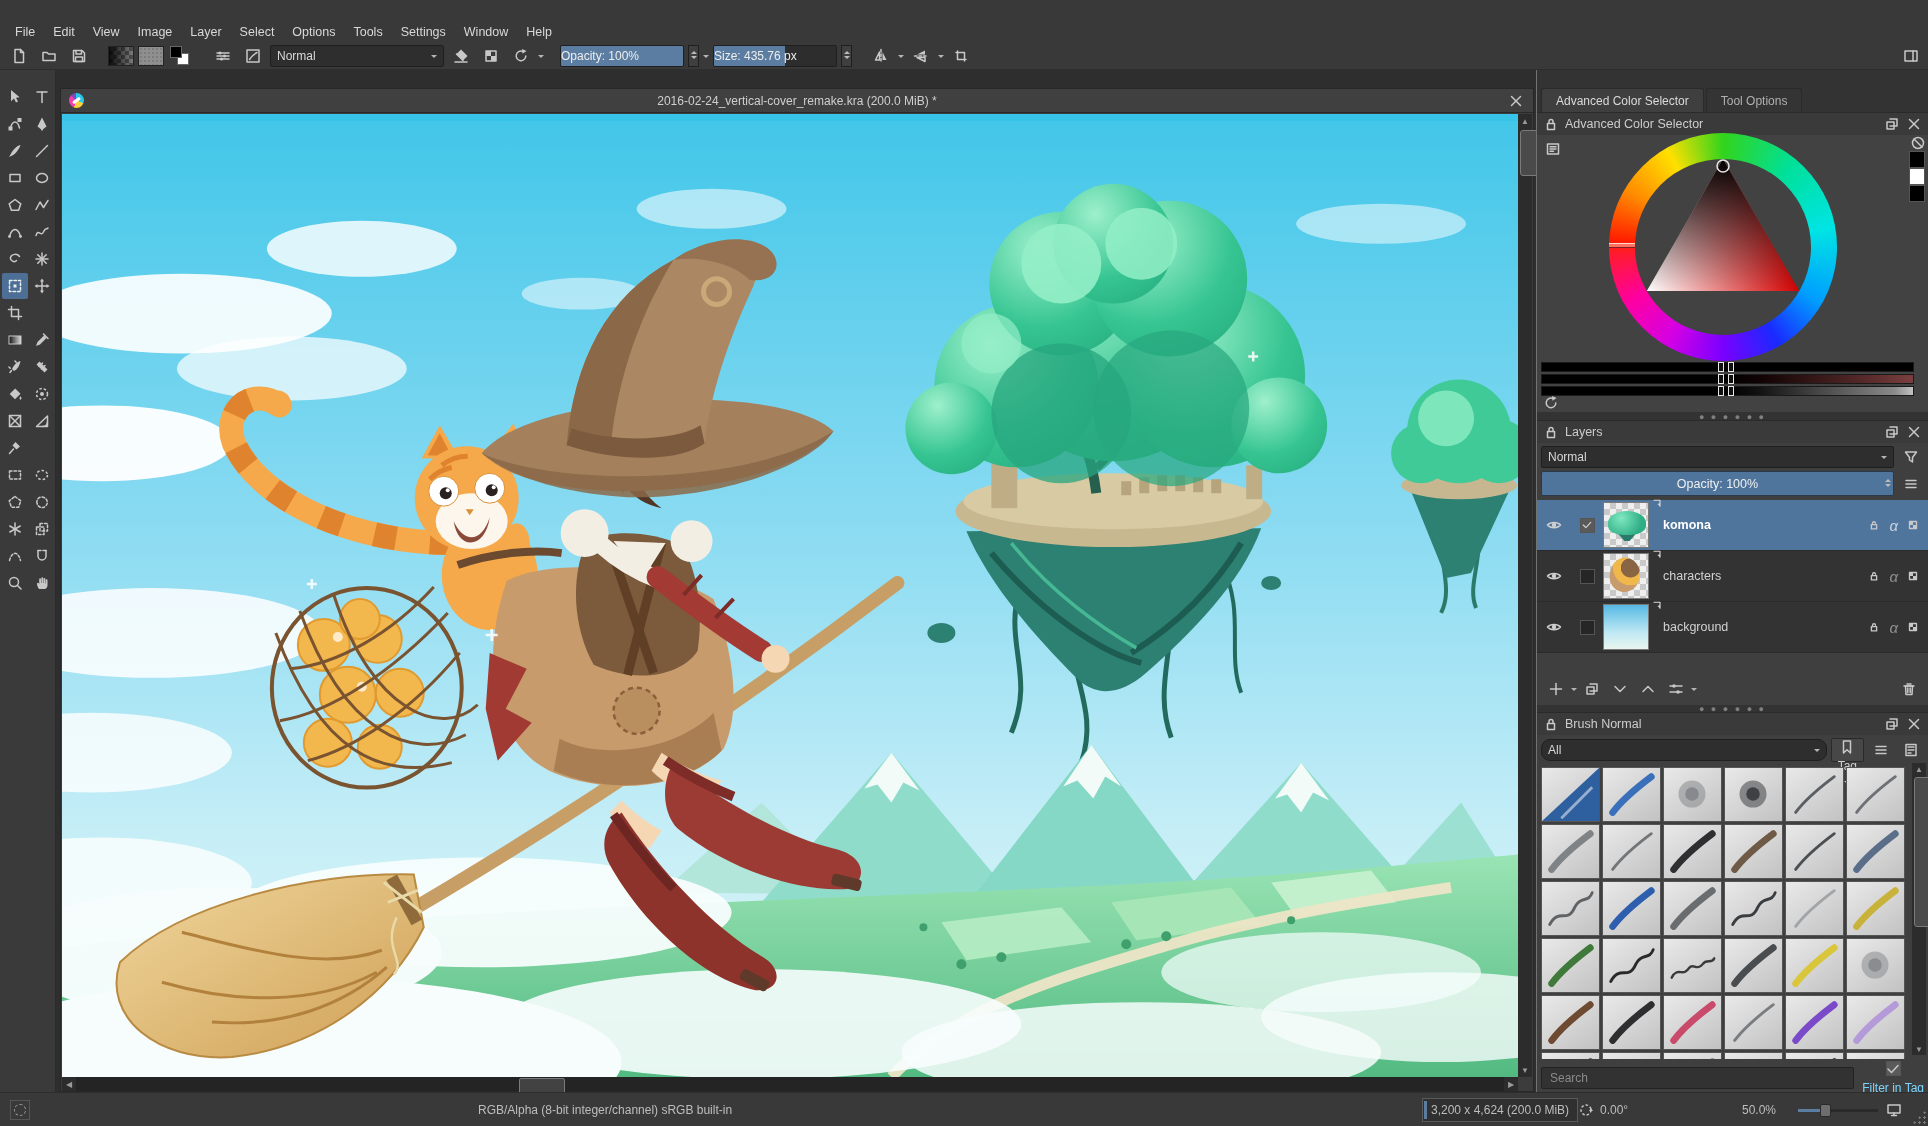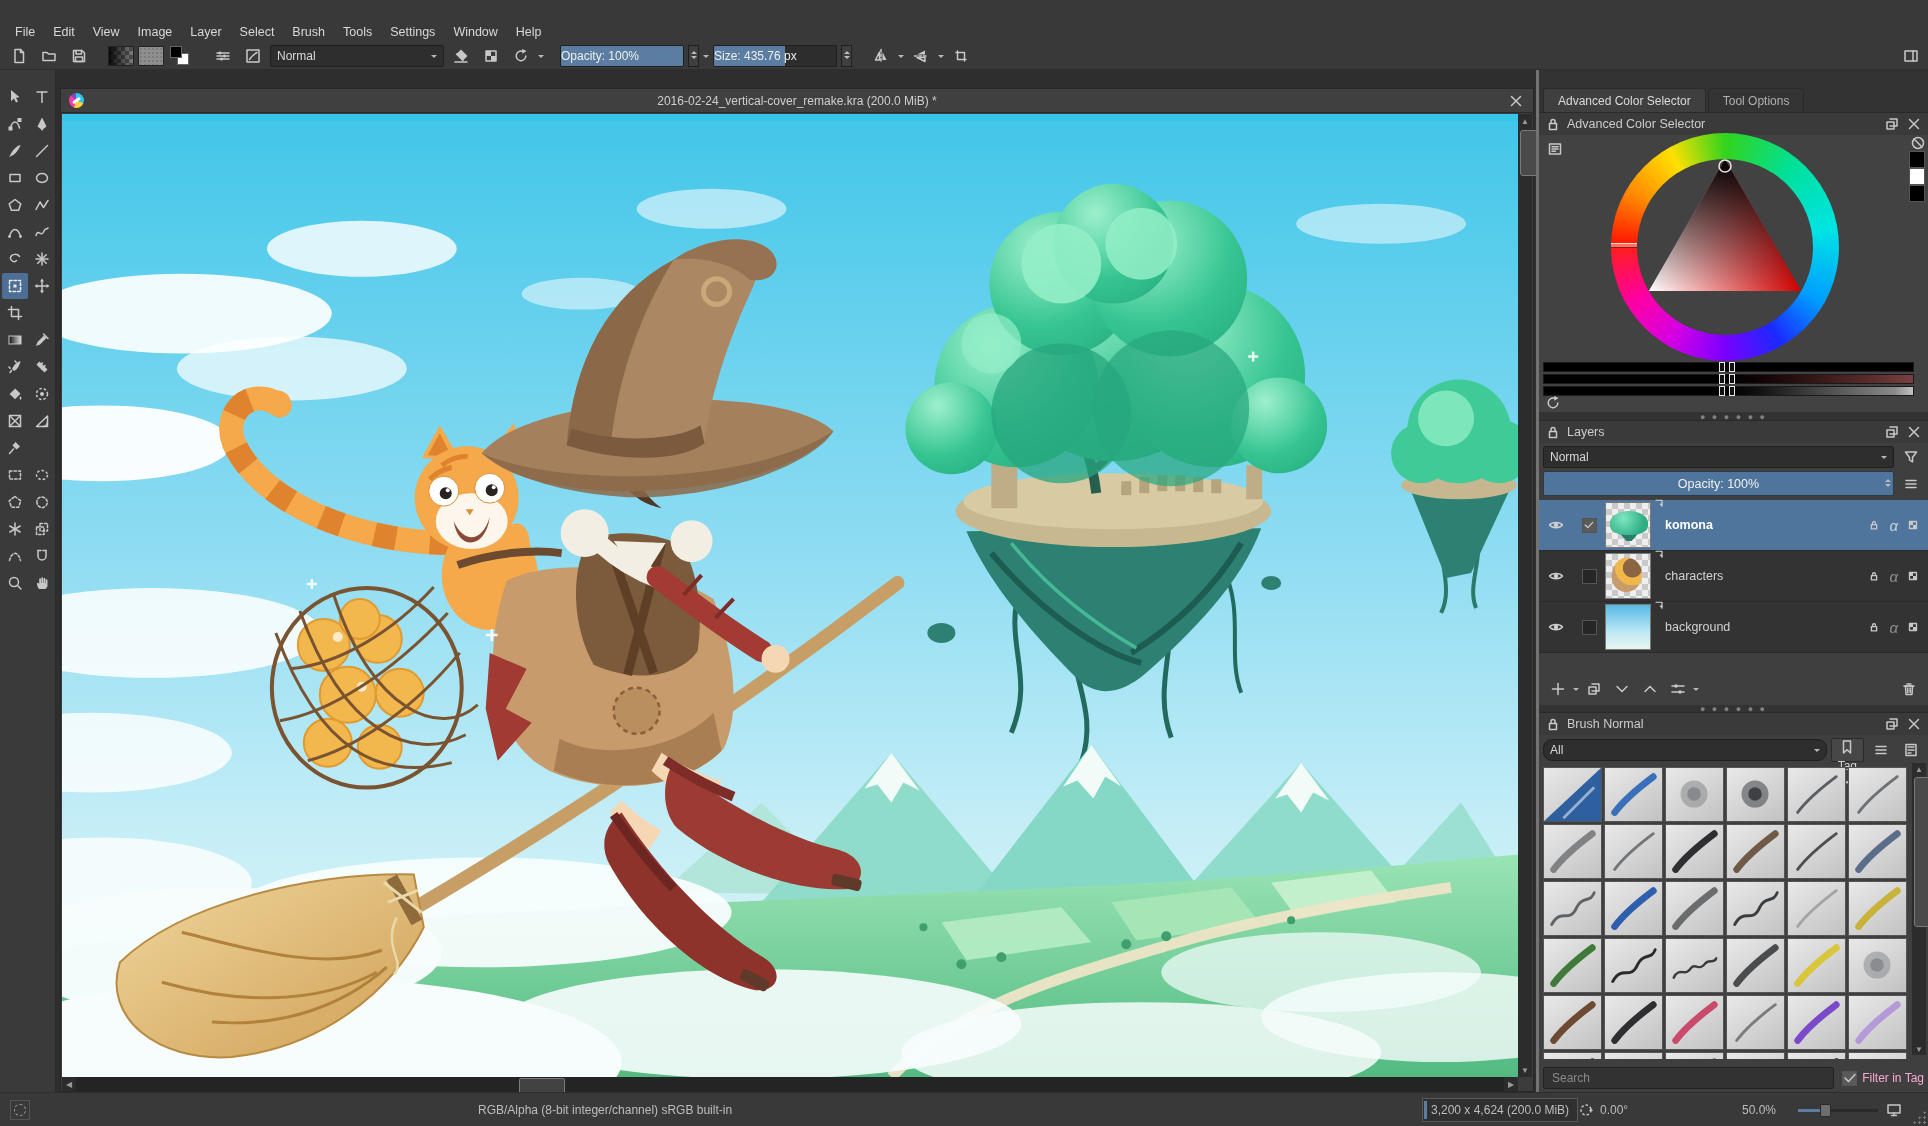--- a/index.html
+++ b/index.html
@@ -71,21 +71,21 @@
   .canvas-area svg { width:100%; height:100%; display:block; }
   .vscroll { position:absolute; top:25px; right:1px; bottom:14px; width:14px; background:#2c2c2c; }
   .vscroll .thumb { position:absolute; left:2px; right:2px; top:16px; bottom:16px; background:#4a4a4a; border-radius:3px; }
   .vscroll .arr { position:absolute; left:0; width:14px; height:14px; display:flex; align-items:center; justify-content:center; color:#9a9a9a; font-size:8px; }
   .hscroll { position:absolute; left:1px; right:15px; bottom:0; height:14px; background:#2c2c2c; display:flex; align-items:center; }
   .hscroll .arr { width:14px; height:14px; display:flex; align-items:center; justify-content:center; color:#9a9a9a; font-size:8px; }
   .hscroll .track { position:relative; flex:1; height:14px; background:#242424; }
   .hscroll .thumb { position:absolute; left:31%; right:1px; top:1px; bottom:1px; background:#424242; border-radius:2px; }
 
   
-  .dock { position:absolute; right:0; top:0; bottom:0; width:392px; background:#333; border-left:3px solid #737373; }
+  .dock { position:absolute; right:0; top:0; bottom:0; width:392px; background:#333; border-left:1px solid #737373; }
   .dock-tabs { position:absolute; top:18px; left:4px; height:24px; display:flex; gap:2px; }
   .dtab { padding:0 14px; font-size:12px; display:flex; align-items:center; border:1px solid #2a2a2a; border-bottom:none;
           background:#343434; color:#b0b0b0; border-radius:3px 3px 0 0; }
   .dtab.active { background:#3f3f3f; color:#dadada; }
   .docker { position:absolute; left:0; right:0; background:#3f3f3f; border-top:1px solid #2a2a2a; }
   .docker-title { height:22px; display:flex; align-items:center; gap:6px; padding:0 6px; color:#cccccc; font-size:12.5px; background:#3a3a3a; }
   .docker-title .grow { flex:1; }
   .dicon { display:flex; align-items:center; justify-content:center; color:#c8c8c8; }
 
   
@@ -149,21 +149,21 @@
   .brush-grid { position:relative; height:292px; margin:2px 20px 0 4px; overflow:hidden;
                 display:grid; grid-template-columns:repeat(6,59px); grid-auto-rows:55px; gap:2px; }
   .tile { position:relative; background:linear-gradient(145deg,#e9e9e9,#c2c2c2); border:1px solid #555; }
   .tile svg { position:absolute; inset:0; }
   .bscroll { position:absolute; right:2px; top:50px; width:14px; height:292px; background:#2c2c2c; }
   .bscroll .thumb { position:absolute; left:2px; right:2px; top:14px; height:150px; background:#4a4a4a; border-radius:3px; }
   .bscroll .arr { position:absolute; left:0; width:14px; height:12px; display:flex; align-items:center; justify-content:center; color:#9a9a9a; font-size:8px; }
   .brush-search { position:absolute; left:0; right:0; bottom:0; height:28px; display:flex; align-items:center; gap:8px; padding:0 4px; }
   .search-input { flex:1; height:22px; background:#323232; border:1px solid #222; border-radius:2px; color:#cfcfcf; font-size:12px; padding:0 8px; font-family:"Liberation Sans",sans-serif; }
   .search-input::placeholder { color:#8a8a8a; }
-  .fit { display:flex; align-items:center; gap:5px; font-size:12px; color:#f9a8d4; white-space:nowrap; }
+  .fit { display:flex; align-items:center; gap:5px; font-size:12px; color:#7dd3fc; white-space:nowrap;flex-direction:column; }
 
   .splitter { position:absolute; left:0; right:0; height:7px; display:flex; align-items:center; justify-content:center; color:#808080; font-size:9px; letter-spacing:2px; }
 
   
   .statusbar { position:absolute; left:0; right:0; bottom:0; height:34px; background:#393939; border-top:1px solid #2d2d2d;
                display:flex; align-items:center; font-size:12px; color:#bdbdbd; }
   .sel-ind { position:absolute; left:10px; width:20px; height:20px; border:1px solid #555; display:flex; align-items:center; justify-content:center; }
   .sel-ind i { width:12px; height:12px; border:1.5px dashed #9a9a9a; border-radius:50%; }
   .profile { position:absolute; left:478px; }
   .dims { position:absolute; left:1422px; height:24px; display:flex; align-items:center; padding:0 8px; border:1px solid #5a5a5a; background:#303030; }
@@ -184,21 +184,21 @@
 <div class="app">
 
 
   <div class="menubar" id="menubar">
       <span>File</span>
       <span>Edit</span>
       <span>View</span>
       <span>Image</span>
       <span>Layer</span>
       <span>Select</span>
-      <span>Brush</span>
+      <span>Options</span>
       <span>Tools</span>
       <span>Settings</span>
       <span>Window</span>
       <span>Help</span>
     </div>
 
   <div class="toolbar">
     <span class="tbtn">
         <span class="dicon">
           <svg width="16" height="16" viewBox="0 0 16 16">

